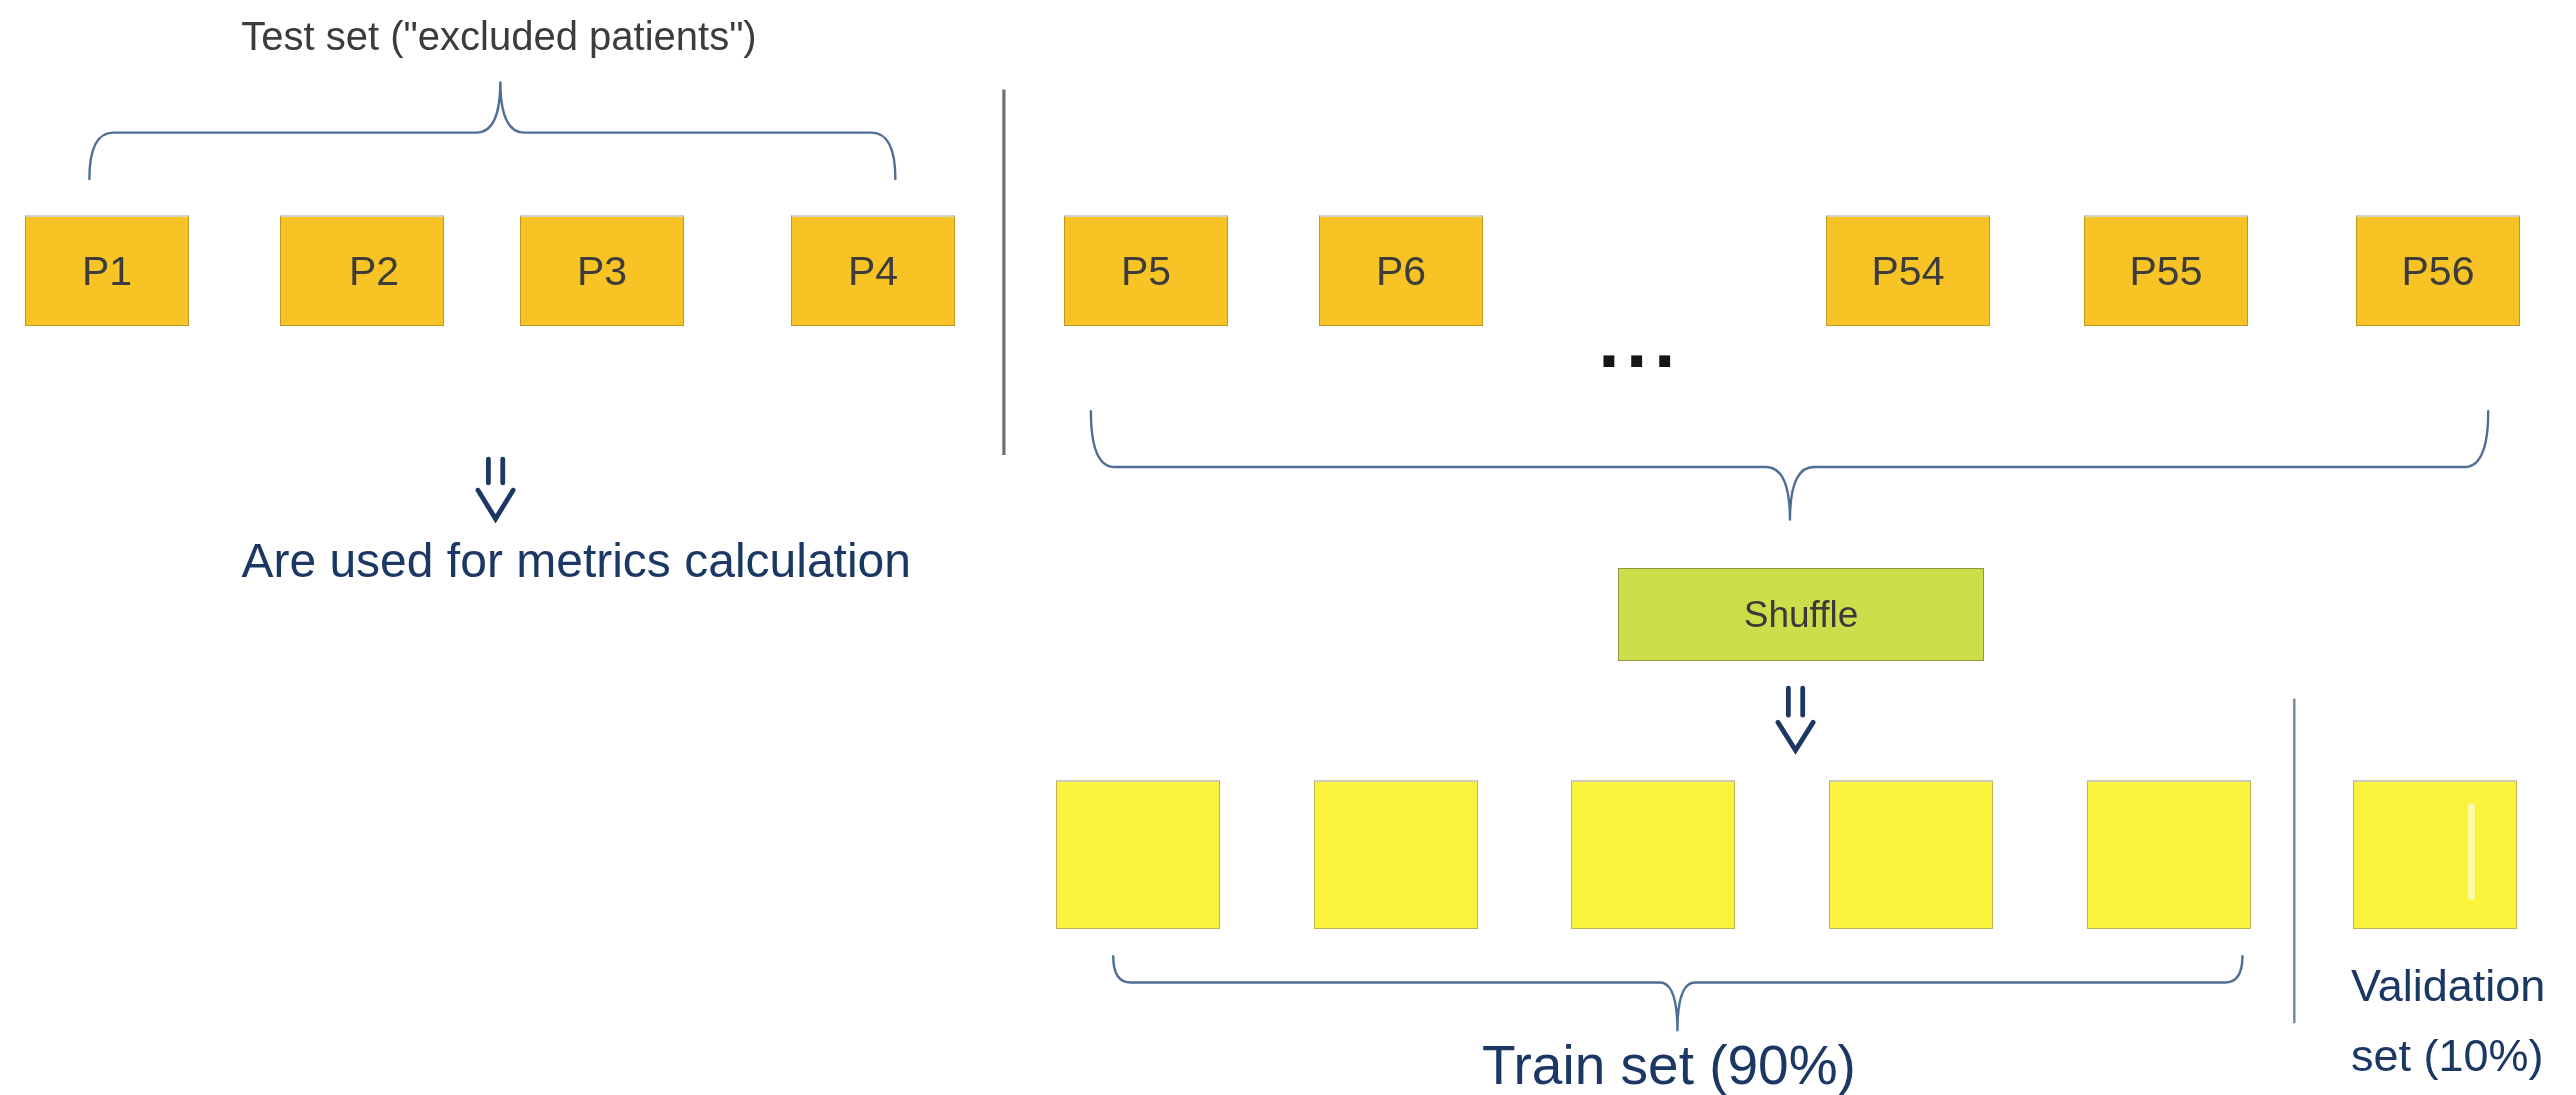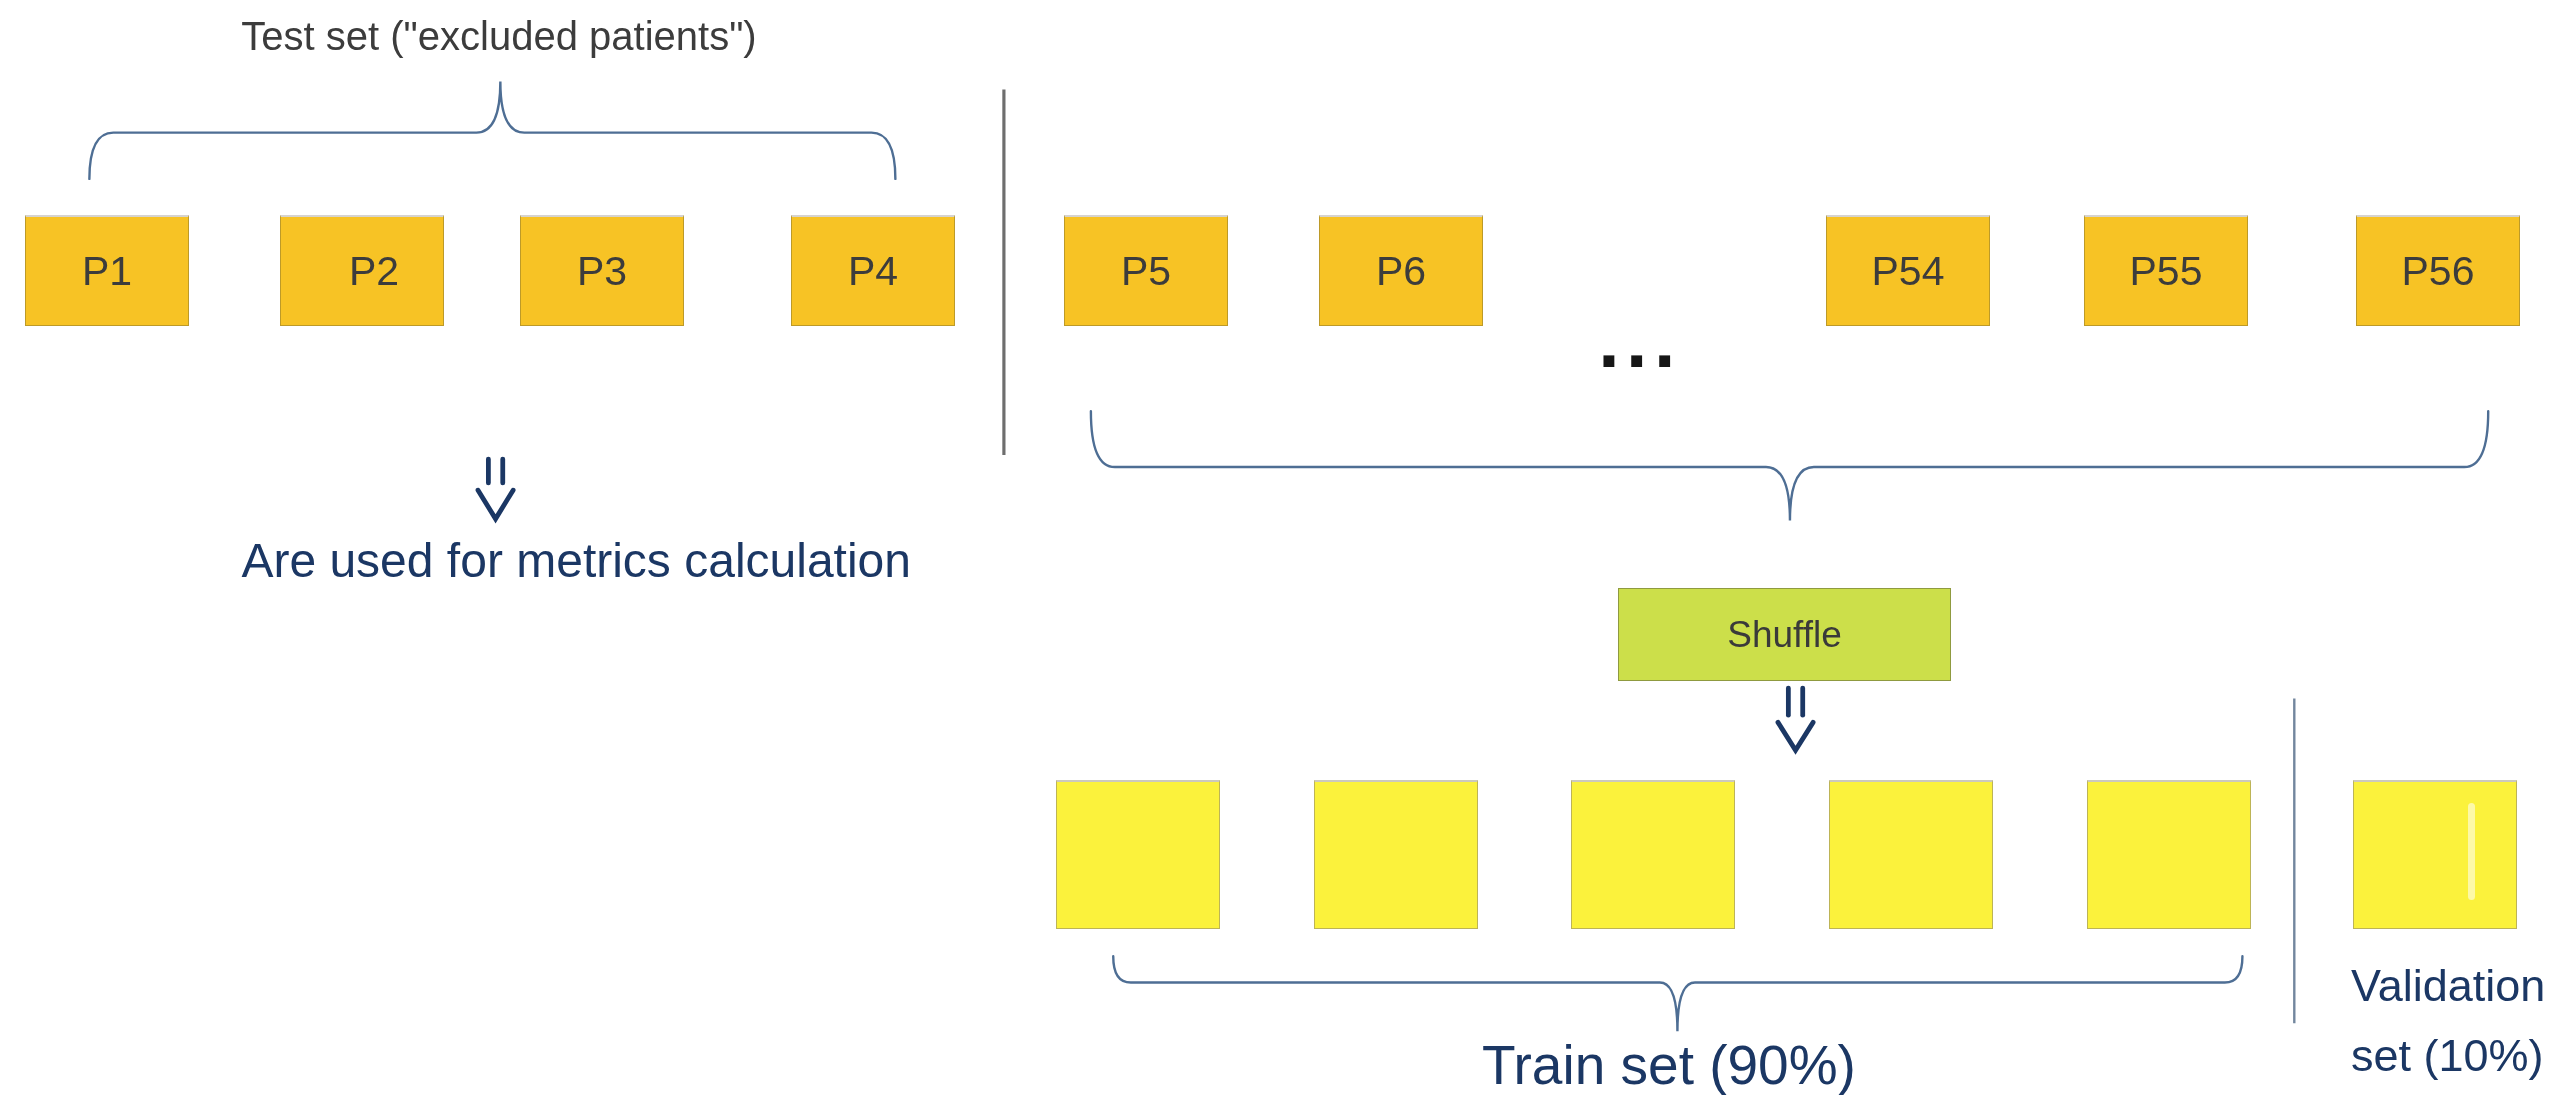--- a/index.html
+++ b/index.html
@@ -40,21 +40,21 @@
     width:164px;height:149px;top:780px;
     background:var(--yellow);
     border:1.6px solid var(--yellow-border);
     border-top:2.4px solid #ccc9bd;
   }
   .streak{
     position:absolute;right:41px;top:21px;width:7.2px;height:97px;
     background:rgba(255,255,255,0.55);border-radius:4px;
   }
   .shuffle{
-    left:1618px;top:588px;width:333px;height:93px;
+    left:1618px;top:568px;width:366px;height:93px;
     background:var(--green);
     border:1.6px solid var(--green-border);
   }
   .shuffle .slabel{font-size:37px;color:#3a3a3a;}
   .dots{
     position:absolute;left:1584px;top:302px;width:112px;
     text-align:center;font-size:77px;font-weight:700;color:#161616;
     letter-spacing:6.4px;line-height:1;
   }
   svg.overlay{position:absolute;left:0;top:0;pointer-events:none;}

